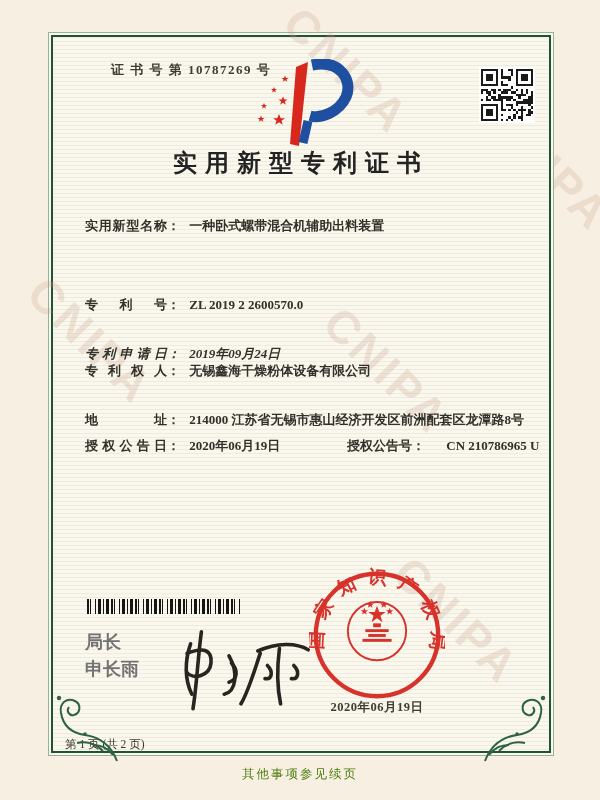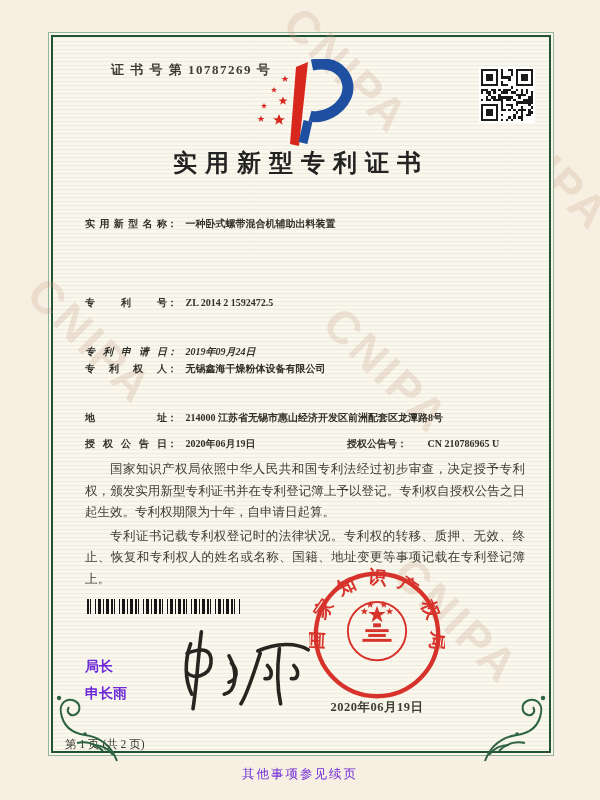--- a/index.html
+++ b/index.html
@@ -31,52 +31,52 @@
   }
   .logo{position:absolute;left:200px;top:26px;width:110px;height:90px;}
   .qr{position:absolute;left:430px;top:34px;width:52px;height:52px;background:#fff;padding:2px;}
   .qr svg{width:100%;height:100%;display:block;}
   .title{
     position:absolute;top:114px;left:0;right:0;text-align:center;
     font-size:24px;font-weight:bold;letter-spacing:8px;color:#232323;
   }
   .field-row{
     position:absolute;left:36px;right:24px;
-    font-size:10px;font-weight:600;color:#32302a;line-height:1.45;
+    font-size:13px;font-weight:600;color:#32302a;line-height:1.45;
   }
   .flabel{display:inline-block;width:82px;text-align:justify;text-align-last:justify;vertical-align:top;}
   .fcolon{vertical-align:top;}
   .fvalue{display:inline-block;margin-left:6px;max-width:352px;vertical-align:top;}
   .grant2{position:absolute;left:262px;top:0;white-space:nowrap;}
   .paras{
     position:absolute;top:426px;left:36px;right:28px;
     font-size:12.5px;line-height:1.72;color:#3e3c33;text-align:justify;
   }
   .paras p{margin:0 0 2px;text-indent:2em;}
   .barcode{
     position:absolute;left:38px;top:566px;width:154px;height:15px;
     background-image:repeating-linear-gradient(90deg,
       #151515 0 2px,transparent 2px 3px,#151515 3px 4px,transparent 4px 8px,
       #151515 8px 9px,transparent 9px 11px,#151515 11px 14px,transparent 14px 16px,
       #151515 16px 17px,transparent 17px 19px,#151515 19px 22px,transparent 22px 24px);
   }
-  .director{position:absolute;left:36px;top:620px;font-size:14px;font-weight:600;color:#6d28d9;line-height:27px;}
+  .director{position:absolute;left:36px;top:596px;font-size:18px;font-weight:600;color:#737373;line-height:27px;}
   .signature{position:absolute;left:118px;top:594px;width:160px;height:84px;}
   .seal{position:absolute;left:260px;top:534px;width:136px;height:136px;opacity:0.93;}
   .seal-date{
     position:absolute;left:260px;top:666px;width:136px;text-align:center;z-index:3;
     font-size:12.5px;font-weight:600;letter-spacing:0.5px;color:#3f3d35;
   }
   .page-footer{position:absolute;top:704px;left:16px;right:0;text-align:left;font-size:11.5px;color:#3a382f;}
   .flourish{position:absolute;width:84px;height:84px;}
   .flourish.bl{left:-12px;bottom:-14px;transform:scaleX(-1);}
   .flourish.br{right:-12px;bottom:-14px;}
   .continuation{
     position:absolute;top:766px;left:0;right:0;text-align:center;
-    font-size:12.5px;color:#6d28d9;letter-spacing:2px;z-index:2;
+    font-size:12.5px;color:#4d7c0f;letter-spacing:2px;z-index:2;
   }
 </style>
 </head>
 <body>
 
 <div class="wm" style="left:40px;top:230px;">CNIPA</div>
 <div class="wm" style="left:470px;top:140px;">CNIPA</div>
 
 <div class="frame">
   <div class="frame-lines"></div>
@@ -114,21 +114,21 @@
     </div>
 
     <div class="title">实用新型专利证书</div>
 
     <div class="field-row" style="top:184px;">
       <span class="flabel">实用新型名称</span><span class="fcolon">：</span>
       <span class="fvalue">一种卧式螺带混合机辅助出料装置</span>
     </div>
     <div class="field-row" style="top:263px;">
       <span class="flabel">专利号</span><span class="fcolon">：</span>
-      <span class="fvalue">ZL 2014 2 1592472.5</span>
+      <span class="fvalue">ZL 2019 2 2600570.0</span>
     </div>
     <div class="field-row" style="top:312px;font-style:italic;">
       <span class="flabel">专利申请日</span><span class="fcolon">：</span>
       <span class="fvalue">2019年09月24日</span>
     </div>
     <div class="field-row" style="top:329px;">
       <span class="flabel">专利权人</span><span class="fcolon">：</span>
       <span class="fvalue">无锡鑫海干燥粉体设备有限公司</span>
     </div>
     <div class="field-row" style="top:378px;">
@@ -137,24 +137,20 @@
     </div>
     <div class="field-row" style="top:404px;">
       <span class="flabel">授权公告日</span><span class="fcolon">：</span>
       <span class="fvalue">2020年06月19日</span>
       <span class="grant2">
         <span>授权公告号</span><span>：</span>
         <span style="margin-left:18px;">CN 210786965 U</span>
       </span>
     </div>
 
-    <div class="paras">
-      <p>国家知识产权局依照中华人民共和国专利法经过初步审查，决定授予专利权，颁发实用新型专利证书并在专利登记簿上予以登记。专利权自授权公告之日起生效。专利权期限为十年，自申请日起算。</p>
-      <p>专利证书记载专利权登记时的法律状况。专利权的转移、质押、无效、终止、恢复和专利权人的姓名或名称、国籍、地址变更等事项记载在专利登记簿上。</p>
-    </div>
 
     <div class="barcode"></div>
 
     <div class="director">
       <div>局长</div>
       <div>申长雨</div>
     </div>
 
     <div class="signature">
       <svg viewBox="0 0 130 70" width="160" height="84">

